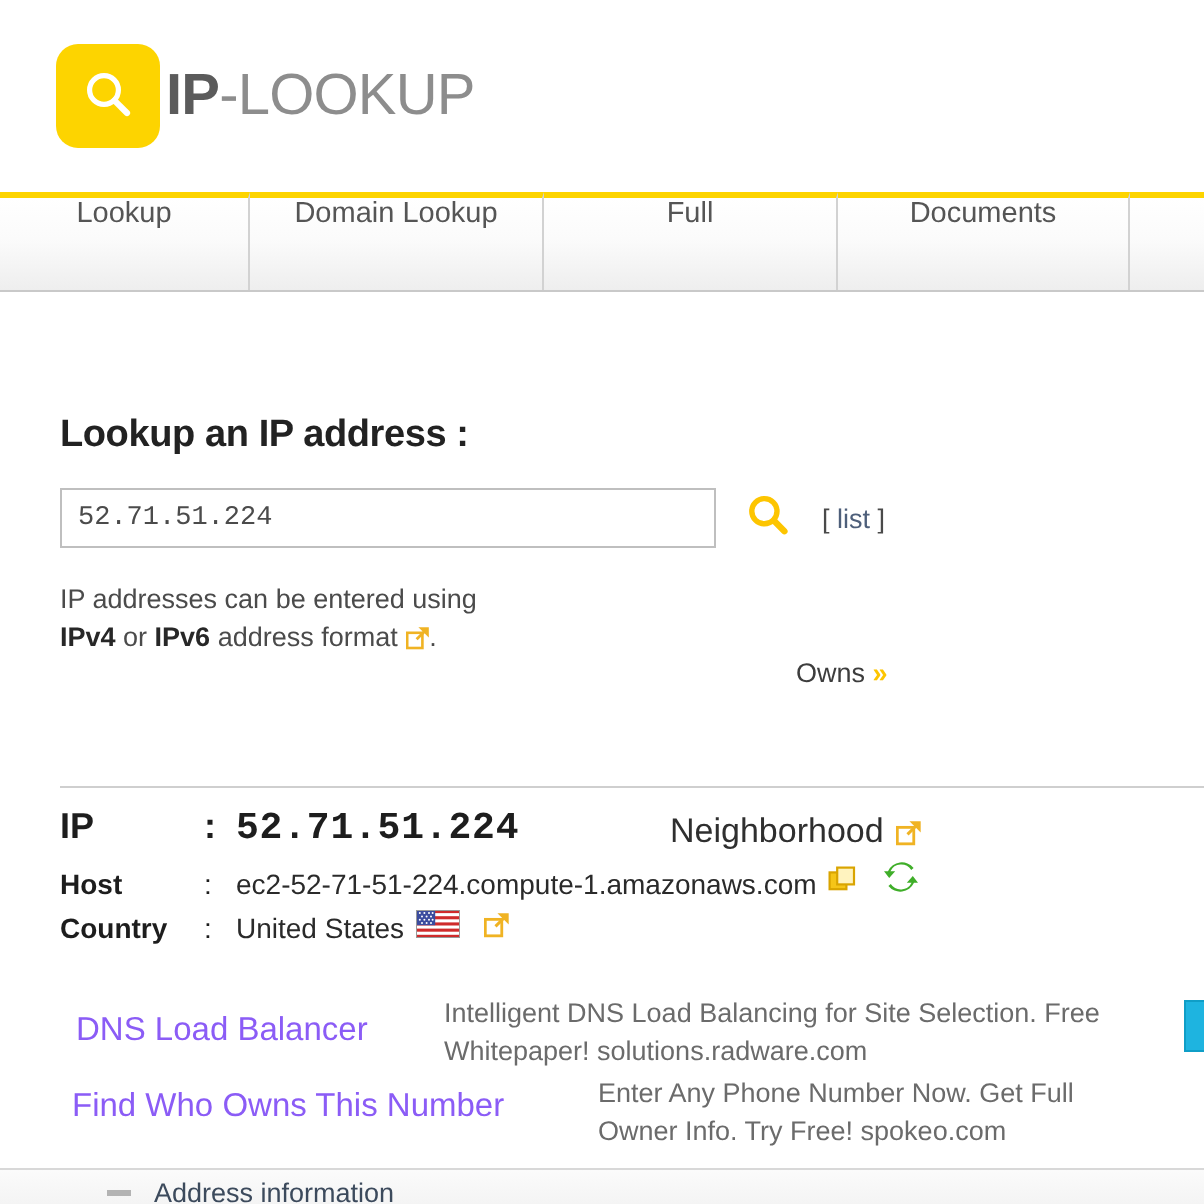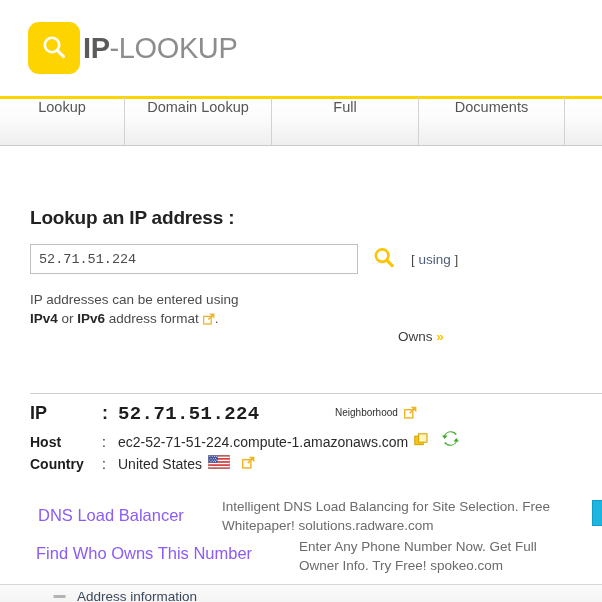--- a/index.html
+++ b/index.html
@@ -215,21 +215,21 @@
   .row-host .res-colon,
   .row-country .res-colon { font-size: 14px; }
   .row-host .res-value,
   .row-country .res-value {
     font-size: 14px;
     color: #2a2a2a;
   }
   .neighborhood {
     position: absolute;
     left: 305px; top: 3px;
-    font-size: 10px;
+    font-size: 17px;
     color: #2f2f2f;
     display: flex;
     align-items: center;
     cursor: pointer;
     white-space: nowrap;
   }
   .ico { display: inline-flex; align-items: center; vertical-align: middle; }
   .ico-gap { margin-left: 6px; }
 
   
@@ -340,21 +340,21 @@
     <div class="search-row">
       <input class="ip-input" type="text" value="52.71.51.224" style="">
       <button class="search-btn">
         <span>
           <svg width="24" height="24" viewBox="0 0 24 24" aria-hidden="true">
             <circle cx="10.2" cy="9.6" r="6.3" fill="none" stroke="#fdc500" stroke-width="2.7"></circle>
             <line x1="14.9" y1="14.3" x2="20.2" y2="19.6" stroke="#fdc500" stroke-width="3.2" stroke-linecap="round"></line>
           </svg>
         </span>
       </button>
-      <span class="list-link"><span>[</span> <span class="lk">using</span> <span>]</span></span>
+      <span class="list-link"><span>[</span> <span class="lk">list</span> <span>]</span></span>
     </div>
 
     <div class="hint">
       <span>IP addresses can be entered using</span><br>
       <b>IPv4</b><span> or </span><b>IPv6</b><span> address format </span><span class="ico">
           <svg width="12" height="12" viewBox="0 0 12 12" aria-hidden="true">
             <rect x="0.6" y="3.4" width="7.6" height="7.6" fill="#ffffff" stroke="#f0b323" stroke-width="1.3"></rect>
             <polygon points="6.2,0.6 11.4,0.6 11.4,5.8" fill="#f0b323"></polygon>
             <line x1="5.3" y1="6.6" x2="10.4" y2="1.6" stroke="#f0b323" stroke-width="1.4"></line>
           </svg>

